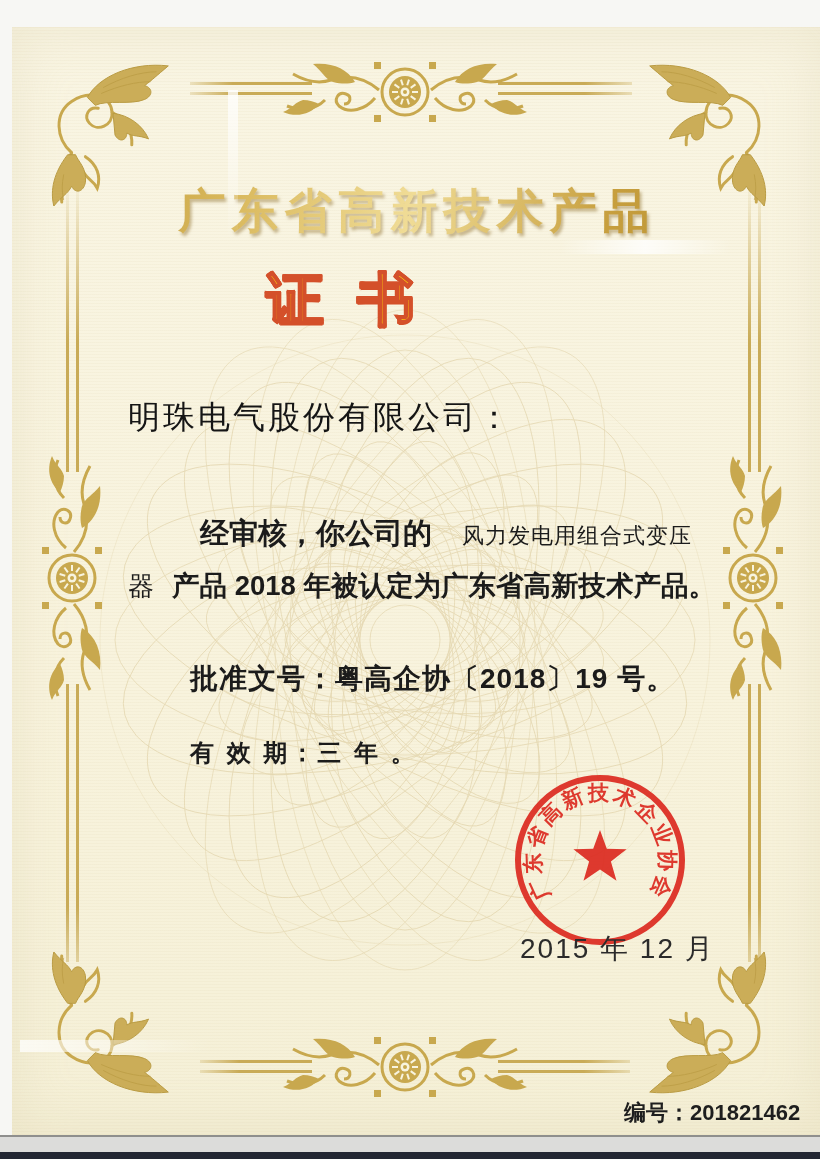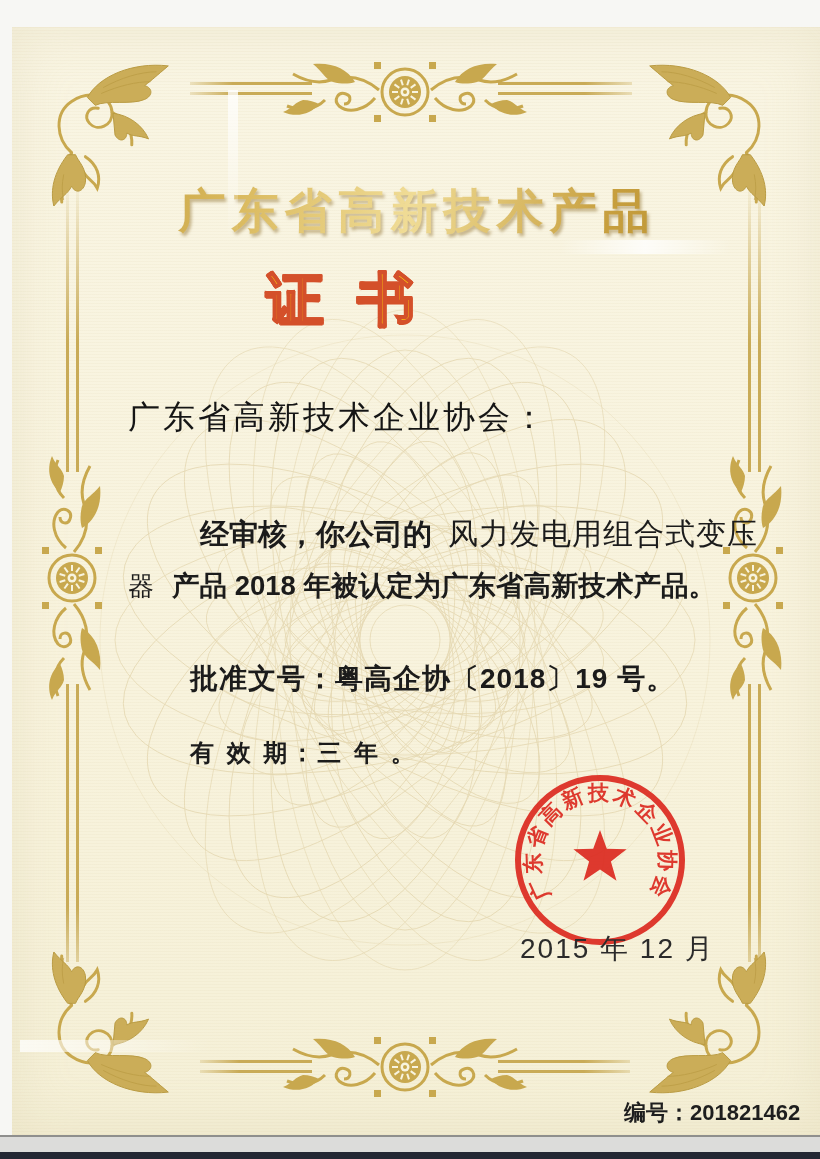--- a/index.html
+++ b/index.html
@@ -50,21 +50,21 @@
   }
   .company{
     left:128px;top:396px;
     font-family:"DejaVu Serif","Liberation Serif",serif;
     font-size:32px;letter-spacing:3px;color:#151515;white-space:nowrap;
   }
   .bodyline{white-space:nowrap;color:#1b1b1b;}
   .heiti{font-weight:700;font-family:"Liberation Sans","DejaVu Sans",sans-serif;margin-left:32px;}
   .kaiti{font-family:"DejaVu Serif","Liberation Serif",serif;font-weight:500;}
   .line1{left:168px;top:514px;font-size:29px;}
-  .line1 .kaiti{font-size:30px;letter-spacing:1px;margin-left:16px;}
+  .line1 .kaiti{font-size:22px;letter-spacing:1px;margin-left:30px;}
   .line2{left:128px;top:568px;font-size:27px;}
   .line2 .kaiti{font-size:26px;}
   .line2 .heiti{font-size:27.5px;margin-left:18px;}
   .approval{left:190px;top:660px;font-size:28px;font-weight:700;color:#1b1b1b;letter-spacing:1px;white-space:nowrap;}
   .validity{left:190px;top:737px;font-size:24px;font-weight:700;color:#1b1b1b;letter-spacing:3px;white-space:nowrap;}
   .issue-date{left:520px;top:930px;font-size:28px;color:#2b2b2b;letter-spacing:2px;white-space:nowrap;}
   .serial{left:624px;top:1098px;font-size:22px;font-weight:700;color:#1e1e1e;white-space:nowrap;}
   svg{display:block;}
 </style>
 </head>
@@ -224,21 +224,21 @@
   </svg>
 <svg class="abs" style="left:-78px;top:546px;transform:rotate(90deg);" width="300" height="64">
     <use href="#sideOrn"></use>
   </svg>
 <svg class="abs" style="left:603px;top:546px;transform:rotate(90deg);" width="300" height="64">
     <use href="#sideOrn"></use>
   </svg>
 
 <div class="abs cert-title">广东省高新技术产品</div>
 <div class="abs cert-subtitle">证书</div>
-<div class="abs company">广东省高新技术企业协会：</div>
+<div class="abs company">明珠电气股份有限公司：</div>
 
 <div class="abs bodyline line1">
   <span class="heiti">经审核，你公司的</span><span class="kaiti">风力发电用组合式变压</span>
 </div>
 <div class="abs bodyline line2">
   <span class="kaiti">器</span><span class="heiti">产品 2018 年被认定为广东省高新技术产品。</span>
 </div>
 
 <div class="abs approval">批准文号：粤高企协〔2018〕19 号。</div>
 <div class="abs validity">有 效 期：三 年 。</div>

